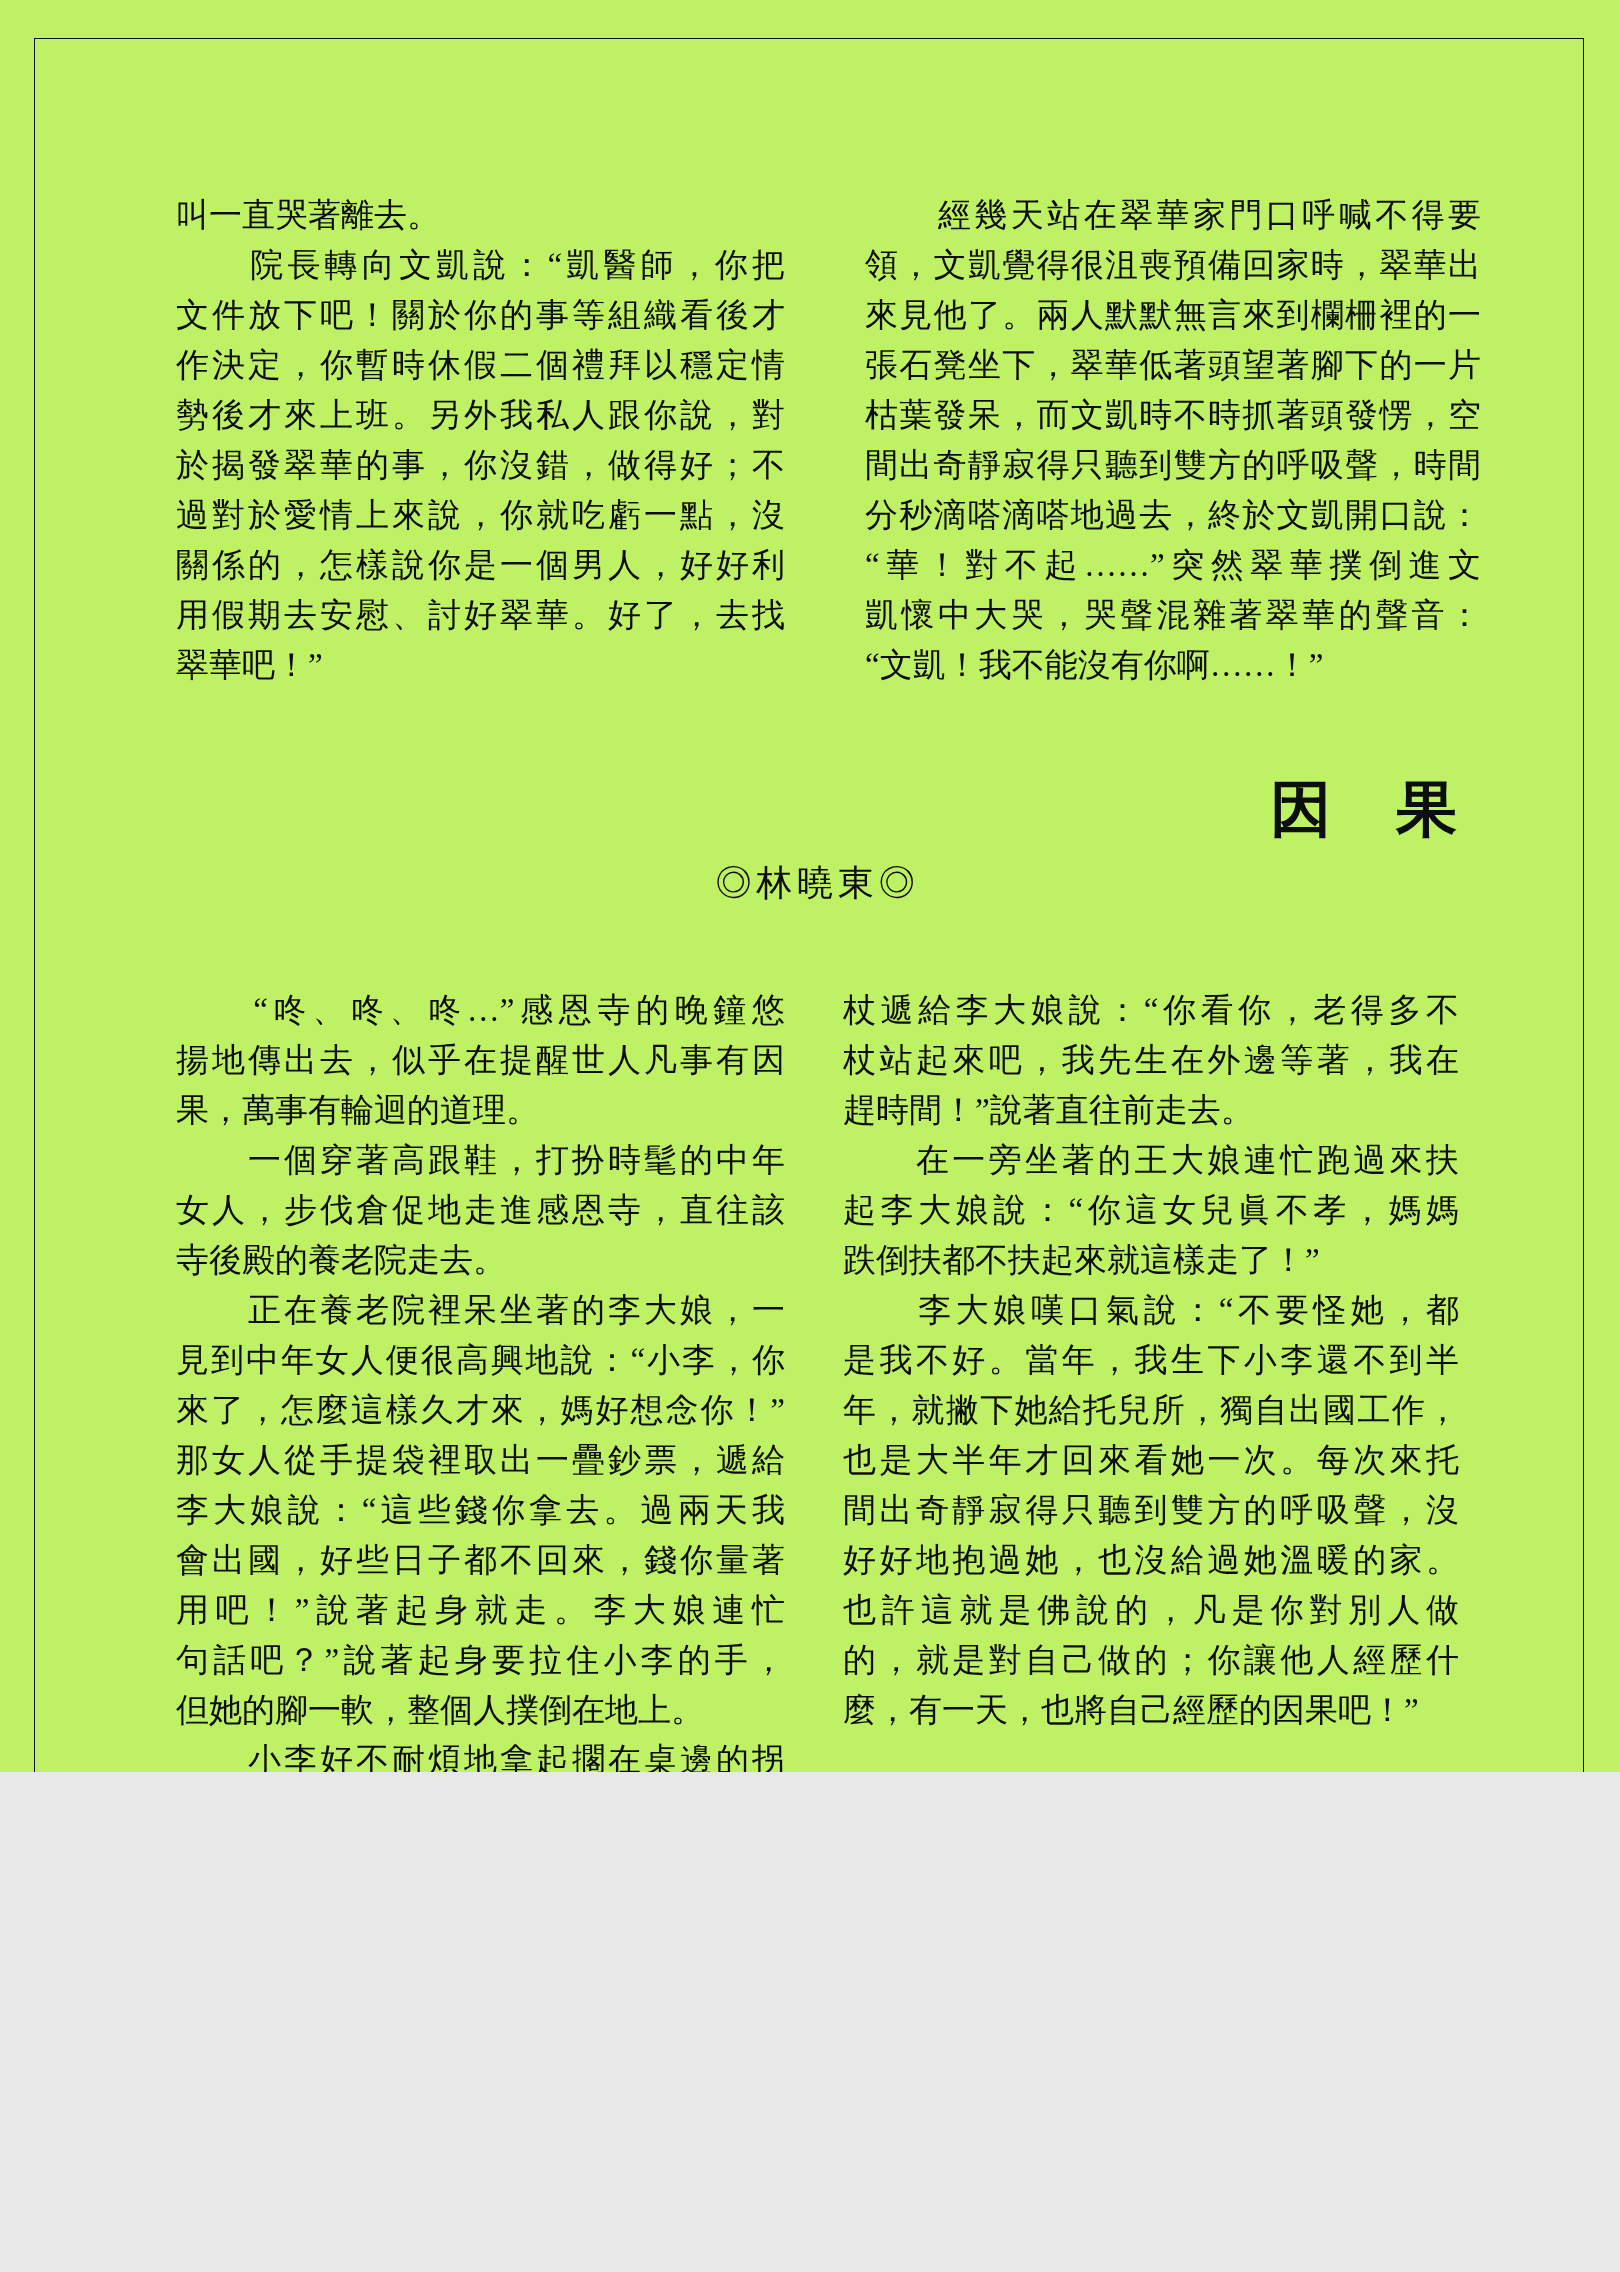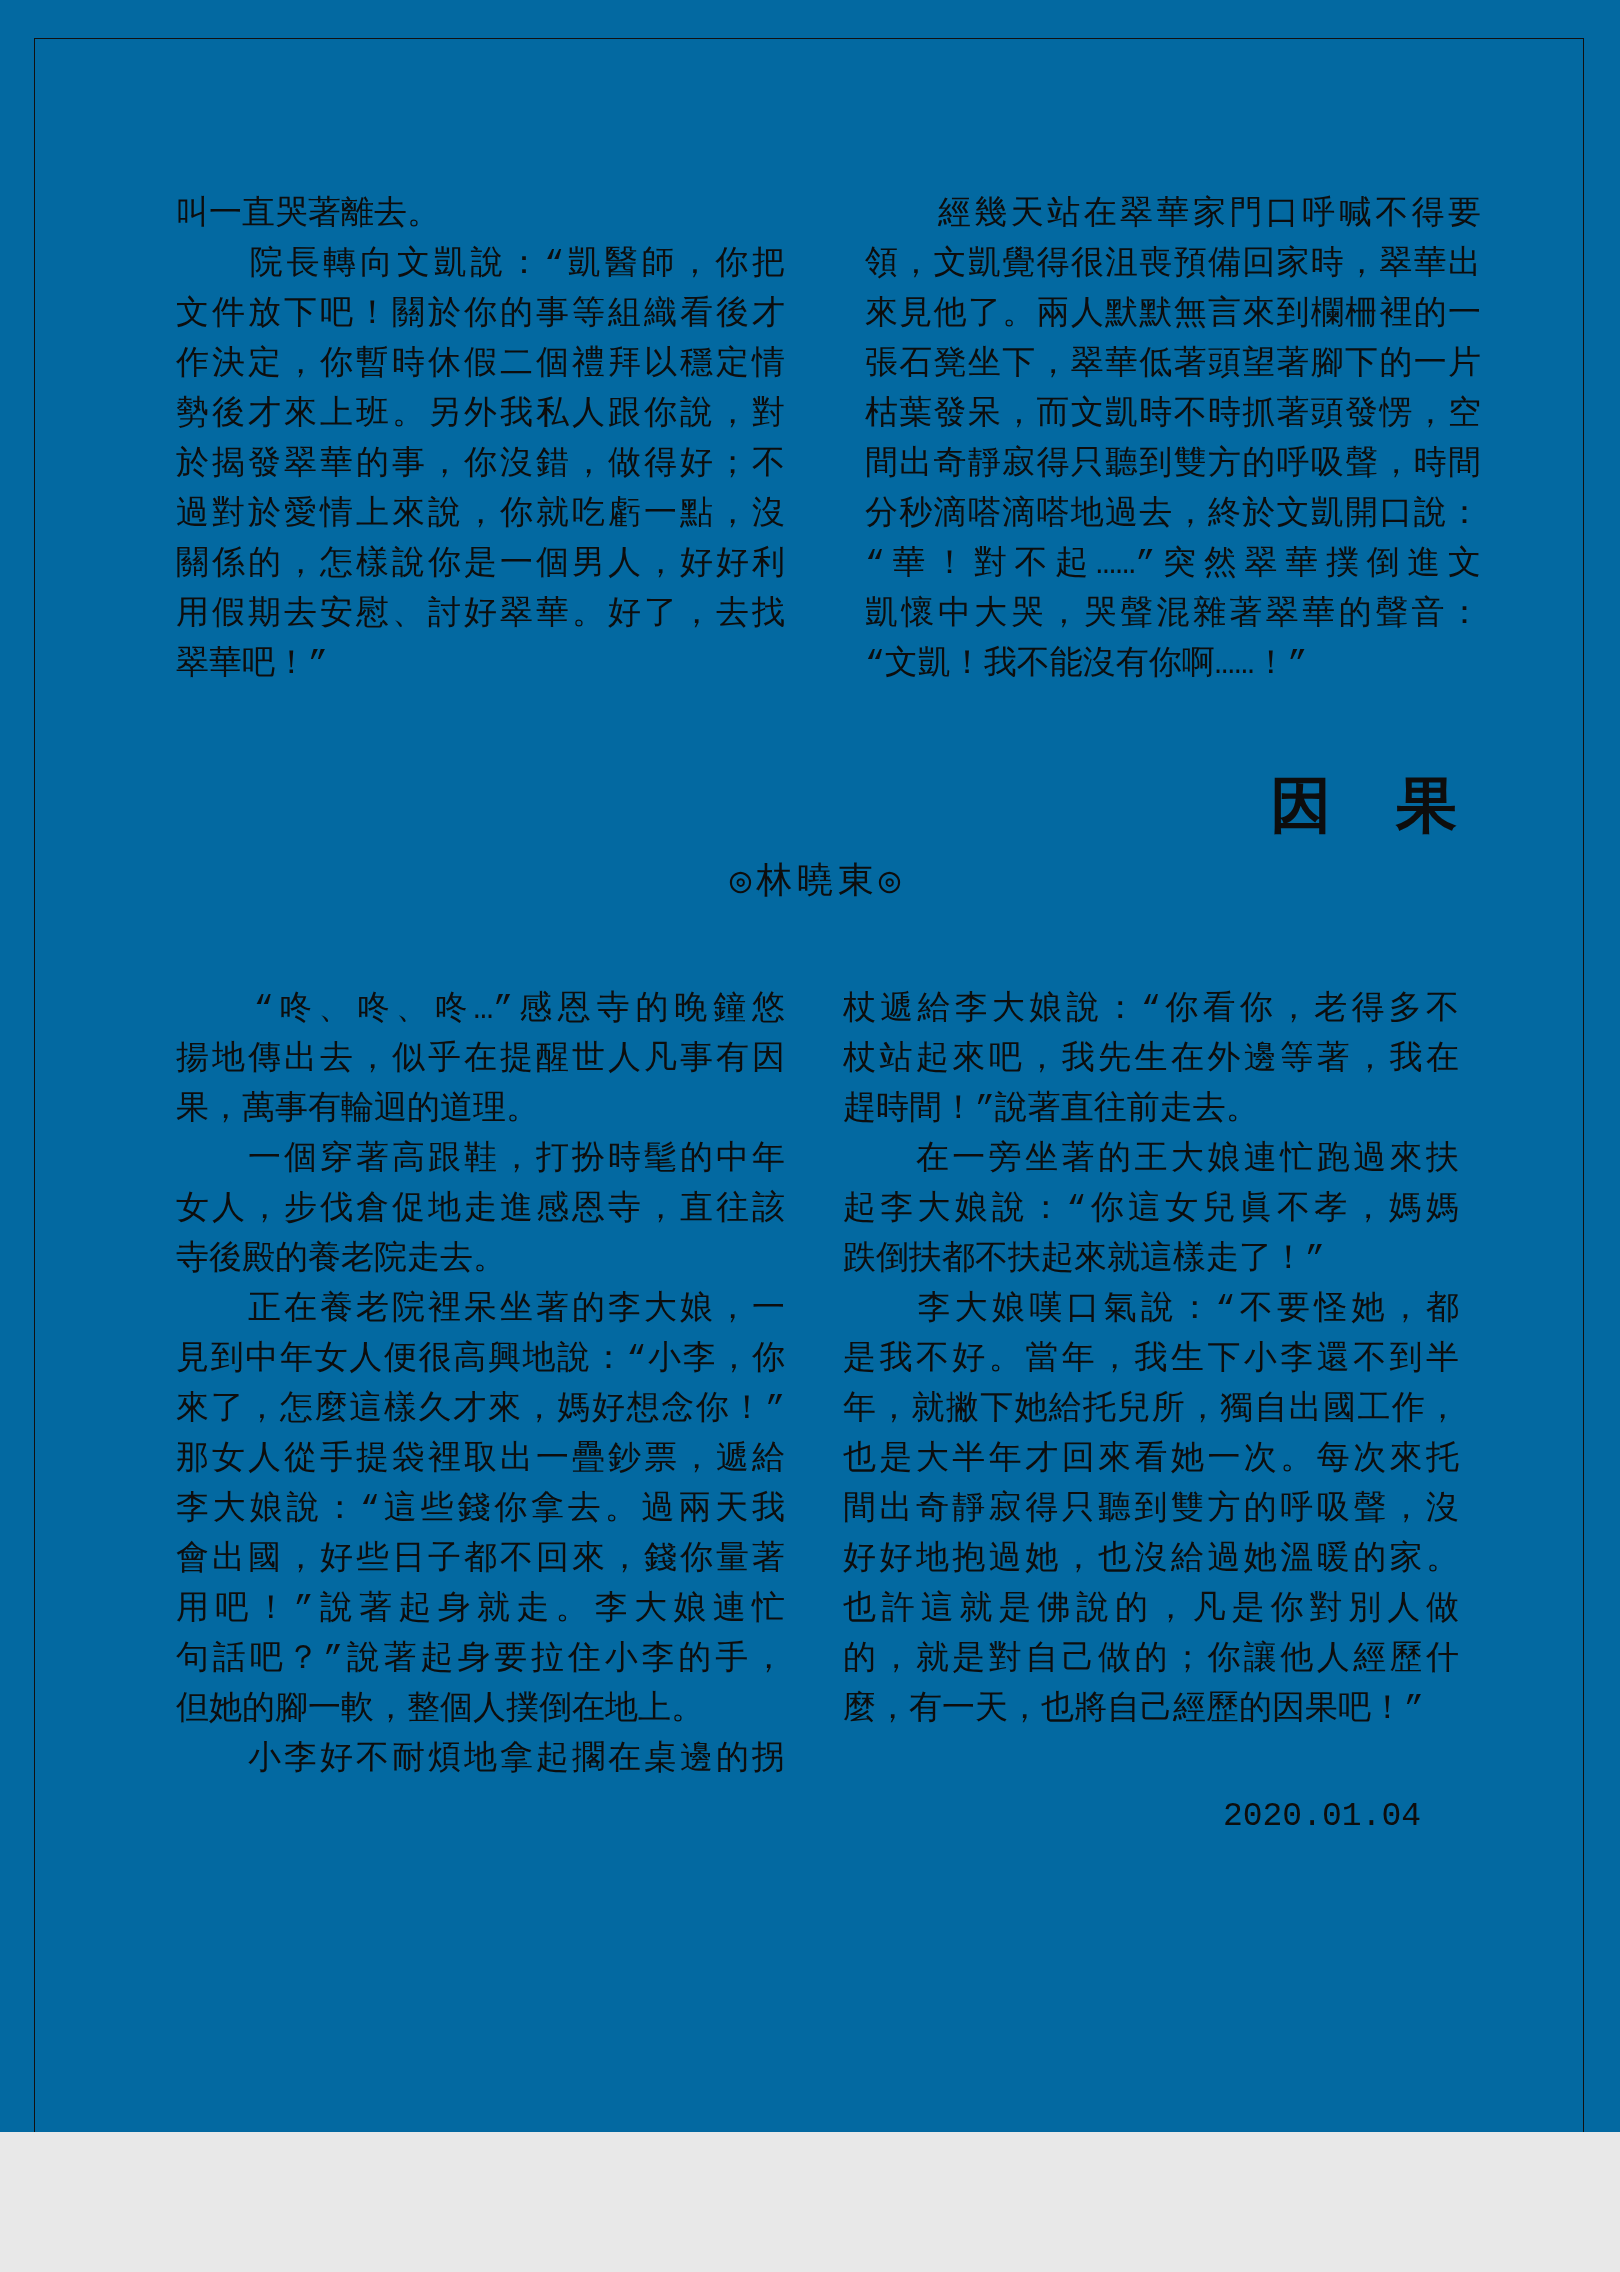--- a/index.html
+++ b/index.html
@@ -1,20 +1,20 @@
 <!DOCTYPE html>
 <html style="font-size:15px"><head>
 <meta charset="utf-8">
 <style>
   html,body { margin:0; padding:0; background:#e8e8e8; }
   .page {
     position:relative;
-    width:1621px; height:2132px;
-    background:#0369a1;
-    font-family:Liberation Mono, monospace;
+    width:1621px; height:1772px;
+    background:#bef264;
+    font-family:Liberation Serif, serif;
     color:#0d0d0d;
     overflow:hidden;
   }
   .frame {
     position:absolute;
     left:34px; top:38px;
     width:1548px; height:2197px;
     border:1.9px solid #111;
     pointer-events:none;
   }

